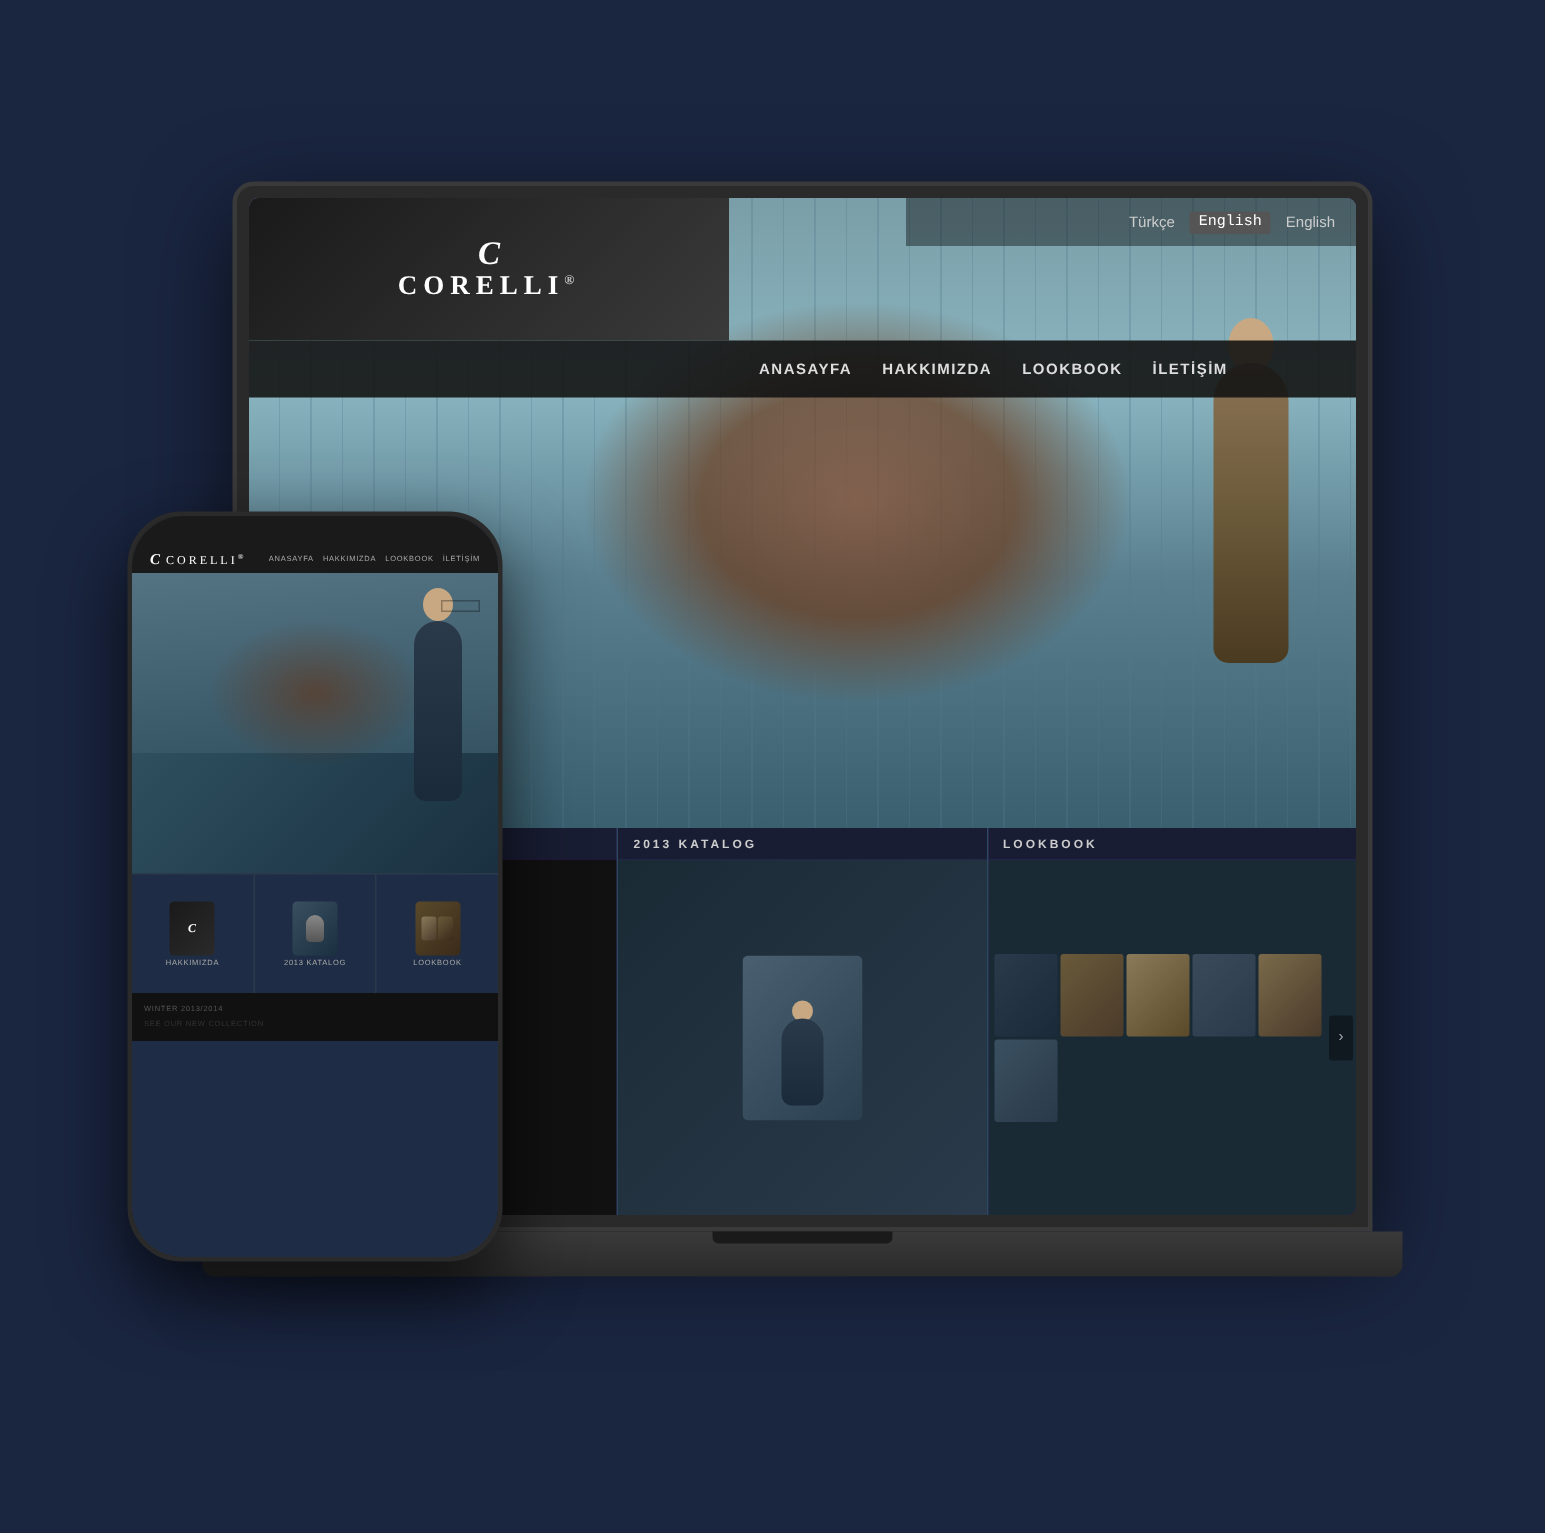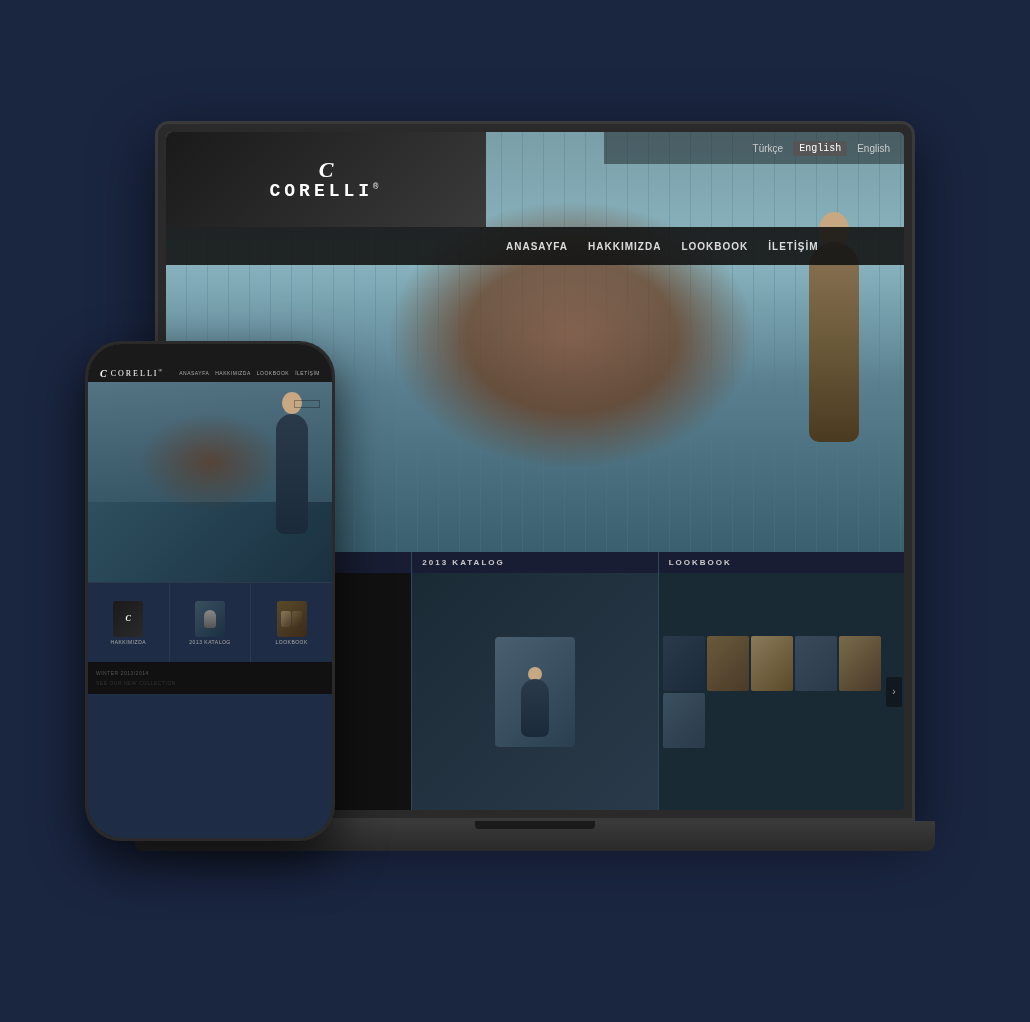--- a/index.html
+++ b/index.html
@@ -134,21 +134,21 @@
       color: #fff;
       font-style: italic;
       font-weight: bold;
       font-family: Georgia, serif;
       line-height: 1;
     }
 
     .corelli-logo-text {
       font-size: 18px;
       color: #fff;
-      font-family: Liberation Mono, monospace;
+      font-family: Liberation Serif, serif;
       letter-spacing: 4px;
       font-weight: bold;
     }
 
     .corelli-registered {
       font-size: 9px;
       vertical-align: super;
       color: #ccc;
     }
 

